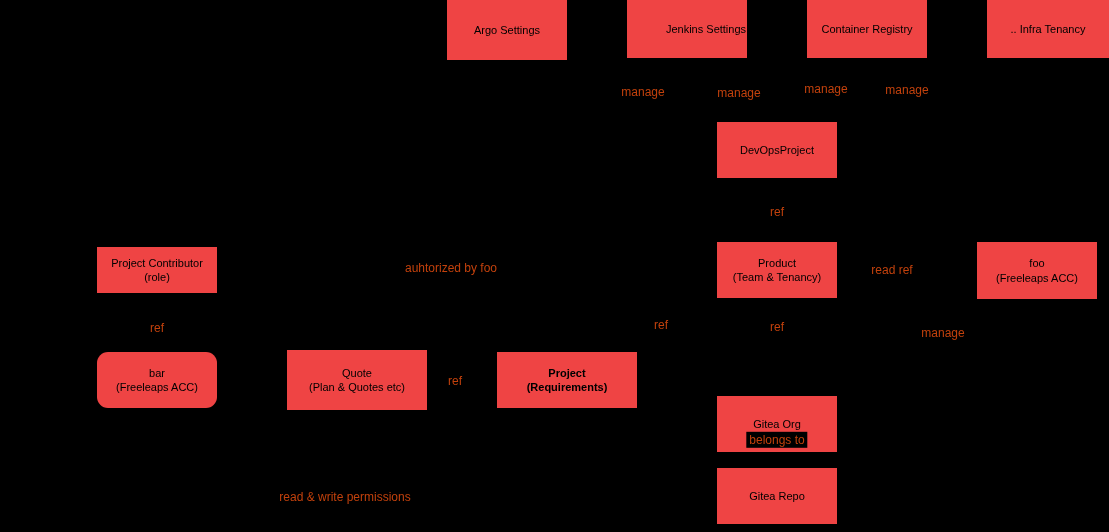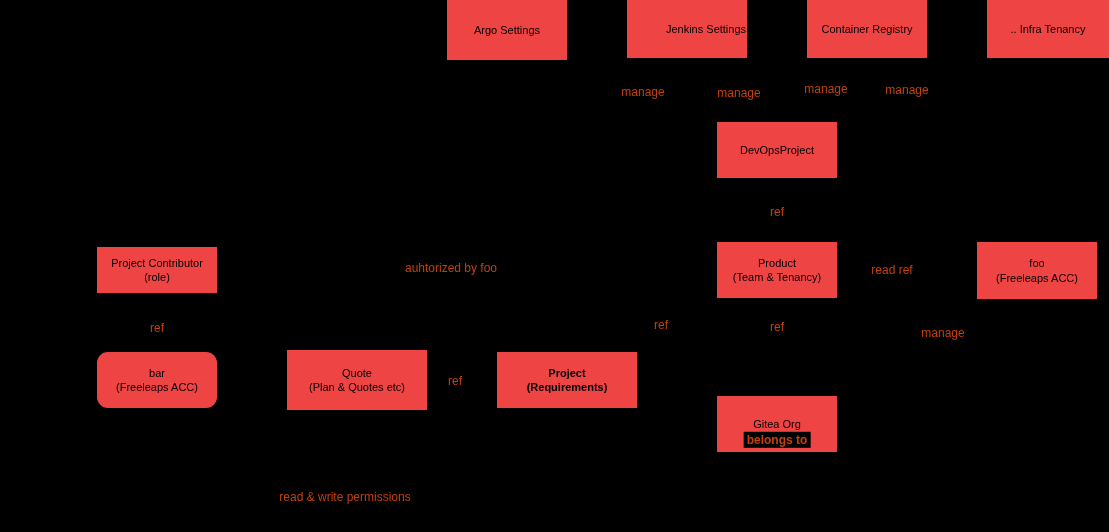--- a/index.html
+++ b/index.html
@@ -55,20 +55,21 @@
   <div class="node" style="left:717px; top:122px; width:120px; height:56px;">DevOpsProject</div>
 
   <div class="node" style="left:717px; top:242px; width:120px; height:56px;">Product
 (Team &amp; Tenancy)</div>
 
   <div class="node" style="left:977px; top:242px; width:120px; height:57px;">foo
 (Freeleaps ACC)</div>
 
   <div class="node" style="left:717px; top:352px; width:120px; height:56px;margin-top:44px;">Gitea Org</div>
 
+  <div class="node" style="left:717px; top:468px; width:120px; height:56px;">Gitea Repo</div>
 
   <div class="node" style="left:97px; top:247px; width:120px; height:46px;">Project Contributor
 (role)</div>
 
   <div class="node" style="left:97px; top:352px; width:120px; height:56px;border-radius:11px;">bar
 (Freeleaps ACC)</div>
 
   <div class="node" style="left:287px; top:350px; width:140px; height:60px;">Quote
 (Plan &amp; Quotes etc)</div>
 
@@ -86,21 +87,21 @@
   <div class="edge-label" style="left:777px; top:212px;">ref</div>
 
   <div class="edge-label" style="left:892px; top:270px;">read ref</div>
 
   <div class="edge-label" style="left:943px; top:333px;">manage</div>
 
   <div class="edge-label" style="left:661px; top:325px;">ref</div>
 
   <div class="edge-label" style="left:777px; top:327px;">ref</div>
 
-  <div class="edge-label" style="left:777px; top:440px;font-weight:bold;">belongs to</div>
+  <div class="edge-label" style="left:777px; top:440px;">belongs to</div>
 
   <div class="edge-label" style="left:451px; top:268px;">auhtorized by foo</div>
 
   <div class="edge-label" style="left:157px; top:328px;">ref</div>
 
   <div class="edge-label" style="left:455px; top:381px;">ref</div>
 
   <div class="edge-label" style="left:329px; top:497px;margin-left:16px;">read &amp; write permissions</div>
 
 </div>

